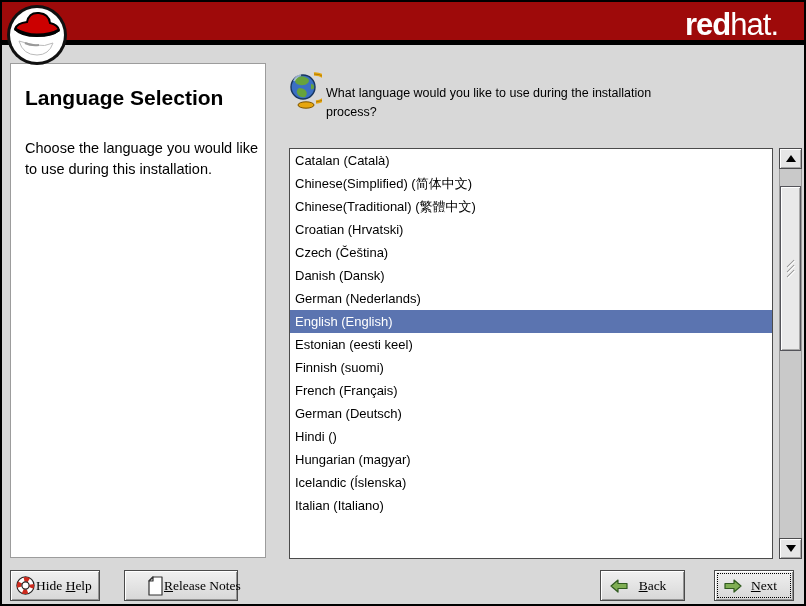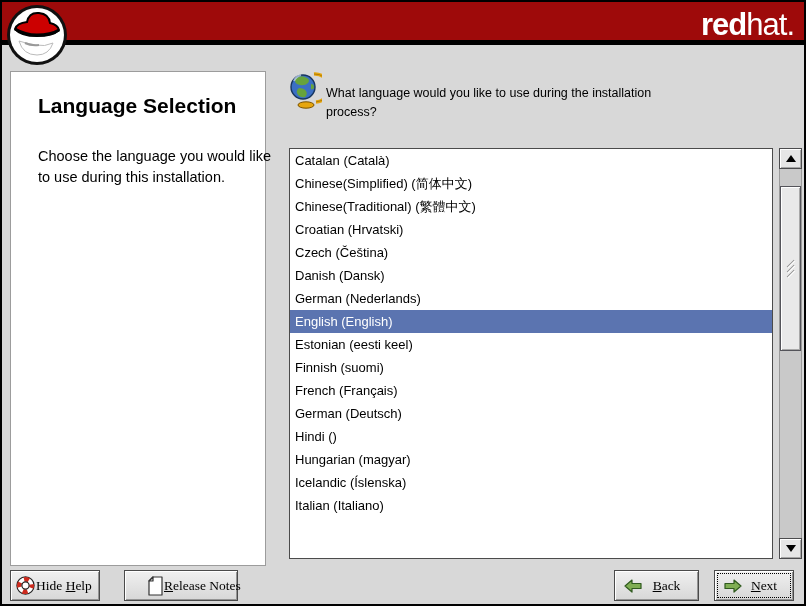--- a/index.html
+++ b/index.html
@@ -19,32 +19,32 @@
     position: absolute; top: 0; left: 0; right: 0;
     height: 43px;
     background: var(--red, #9e0a0a);
     border-bottom: 5px solid #000;
   }
   .logo {
     position: absolute; top: 1px; left: 3px;
     width: 64px; height: 64px; z-index: 6;
   }
   .wordmark {
-    position: absolute; top: 5px; right: 10px;
+    position: absolute; top: 5px; right: 26px;
     color: #fff; font-size: 31px; letter-spacing: -1px;
     z-index: 5; line-height: 36px;
   }
   .wordmark .b { font-weight: bold; }
 
   
   .help-panel {
-    position: absolute; left: 8px; top: 69px;
+    position: absolute; left: 8px; top: 61px;
     width: 256px; height: 495px;
     background: #fff; border: 1px solid #9c9c9c;
-    padding: 22px 12px 0 27px;
+    padding: 22px 12px 0 14px;
   }
   .help-title { font-size: 21px; font-weight: bold; color: #000; margin-bottom: 28px; }
   .help-body { font-size: 14.5px; line-height: 21px; color: #000; width: 234px; }
 
   
   .globe { position: absolute; left: 287px; top: 68px; width: 33px; height: 39px; }
   .question {
     position: absolute; left: 324px; top: 82px;
     width: 368px; font-size: 12.5px; line-height: 19px; color: #000;
   }
@@ -92,21 +92,21 @@
     border: 1px solid #4a4a4a;
     box-shadow: inset 1px 1px 0 #fff, inset -1px -1px 0 #949494;
     display: flex; align-items: center;
     font-size: 13.5px; color: #000; padding: 0 8px;
     cursor: default; white-space: nowrap; font-family: Liberation Serif, serif;
   }
   .btn svg { flex: none; }
   .btn .lbl { flex: 1; text-align: center; }
   #hide-help   { left: 8px;   width: 90px;  padding-left: 4px; }
   #release-notes{ left: 122px; width: 114px; padding-left: 21px; }
-  #back        { left: 612px; width: 85px; padding-left: 8px; }
+  #back        { left: 598px; width: 85px; padding-left: 8px; }
   #next        { left: 712px; width: 80px; outline: 1px dotted #000; outline-offset: -4px; }
 </style>
 </head>
 <body>
 
 <div class="window">
 
   <div class="header"></div>
 
   <svg class="logo" viewBox="0 0 64 64">

